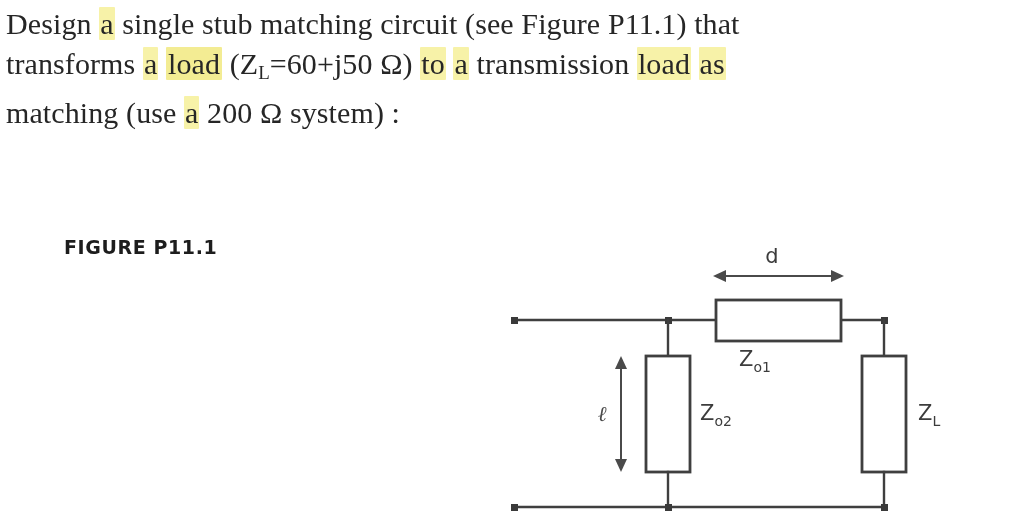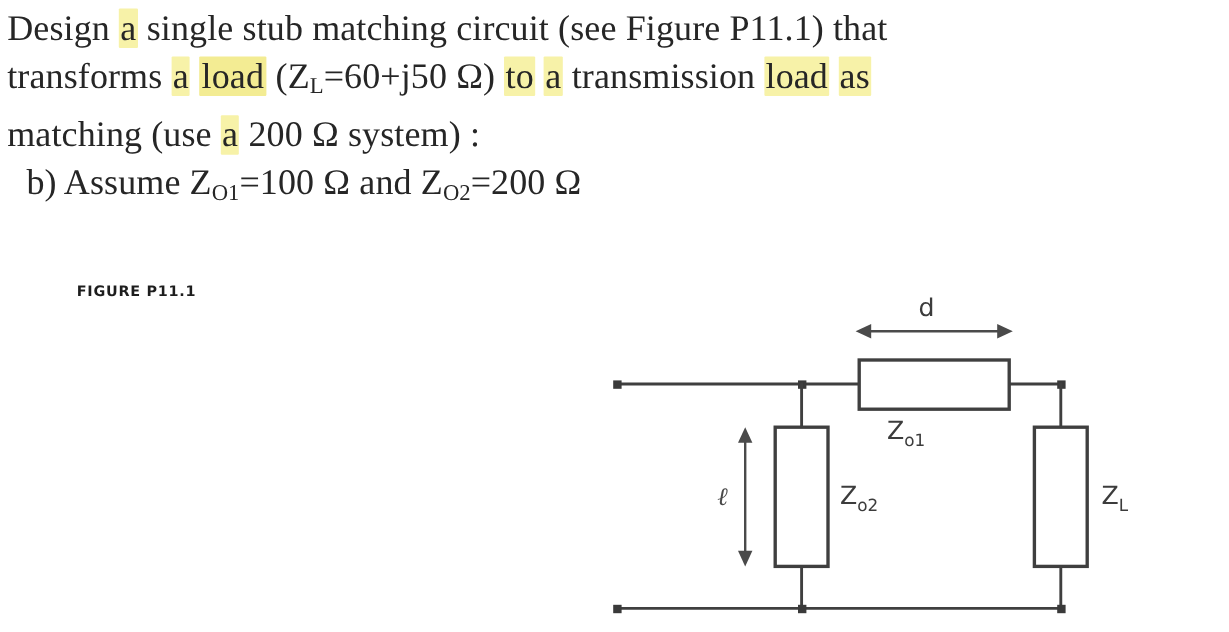--- a/index.html
+++ b/index.html
@@ -55,21 +55,21 @@
   .indent-a { padding-left: 16px; }
   .indent-b { padding-left: 16px; }
 
   
   #figure-caption {
     position: absolute;
     left: 64px;
     top: 236px;
     font-family: "DejaVu Sans", "Liberation Sans", sans-serif;
     font-weight: bold;
-    font-size: 12px;
+    font-size: 19px;
     letter-spacing: 0.6px;
     color: #1d1d1d;
   }
 
   
   #circuit-figure {
     position: absolute;
     left: 490px;
     top: 248px;
     width: 534px;
@@ -138,22 +138,20 @@
     <span class="hl">as</span>
   </div>
 
   <div class="prob-line">
     <span>matching (use</span>
     <span class="hl">a</span>
     <span>200 Ω system) :</span>
   </div>
 
 
-  <div class="prob-line indent-b"><span>b) Assume Z</span><sub>O1</sub><span>=100 Ω and Z</span><sub>O2</sub><span>=200 Ω</span>
-  </div>
 
 </div>
 
 <div id="figure-caption">FIGURE P11.1</div>
 
 <div id="circuit-figure">
   <svg width="534" height="279" viewBox="0 0 534 279" xmlns="http://www.w3.org/2000/svg">
 
     <line class="cl" x1="24" y1="72" x2="178" y2="72"></line>
 

